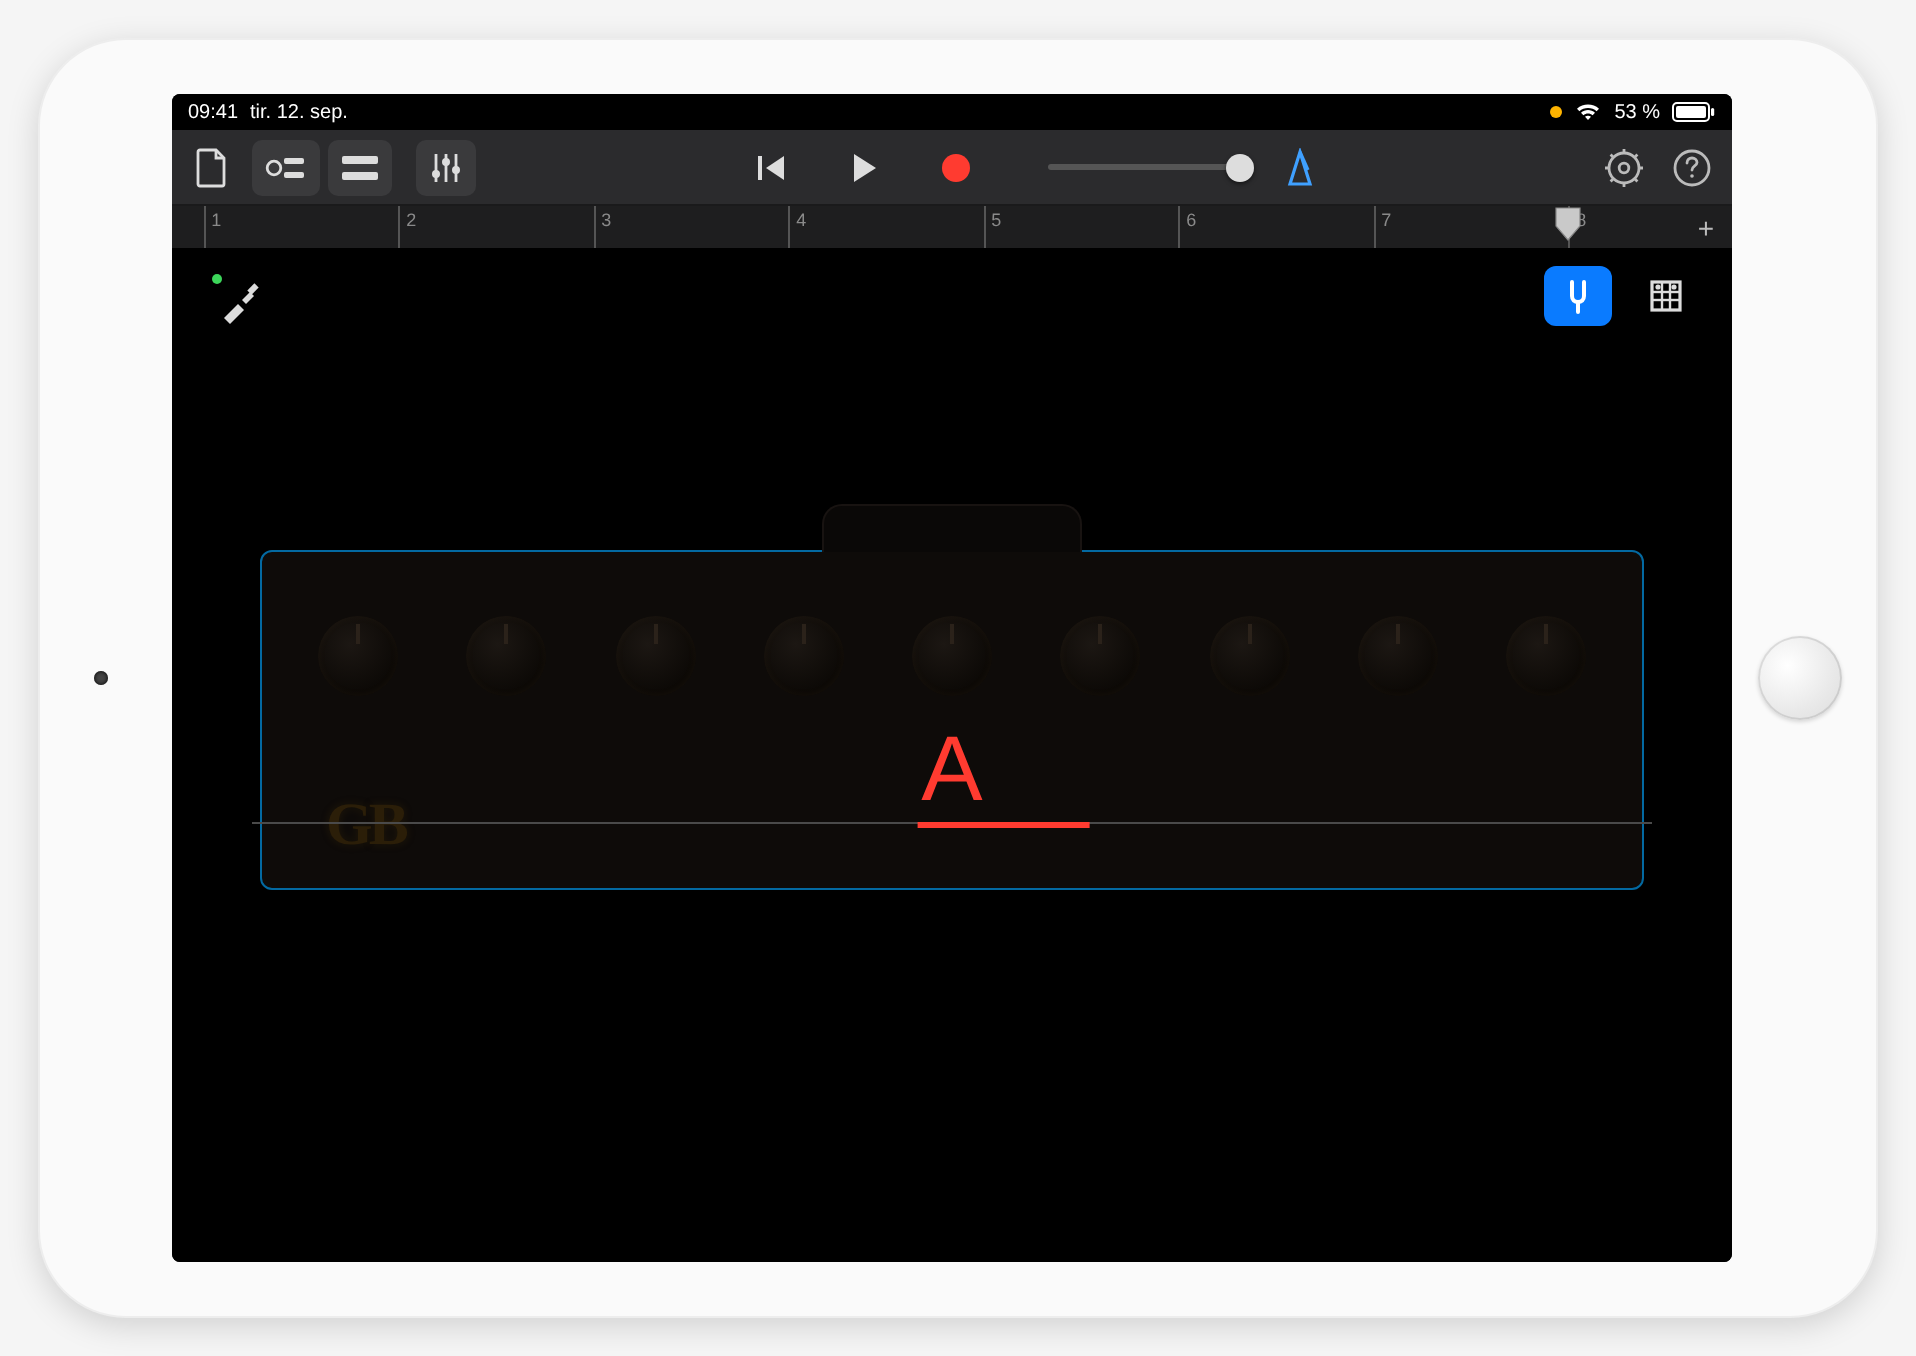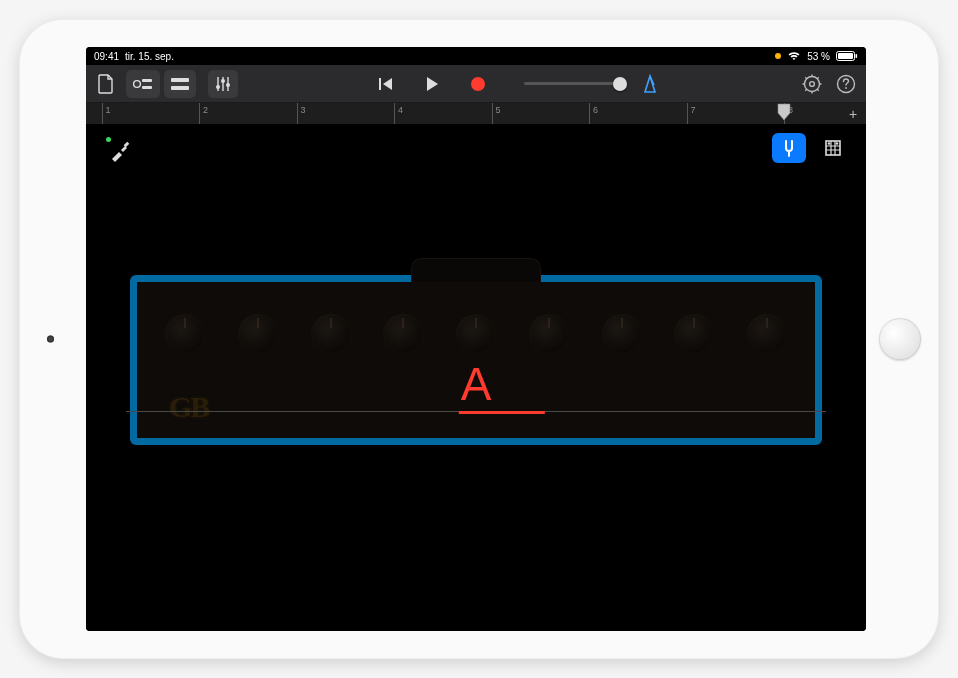--- a/index.html
+++ b/index.html
@@ -182,21 +182,21 @@
   }
   .view-btn.active { background:#0a7bff; color:#fff; }
   .view-btn:not(.active) { color:#dcdcdc; }
 
   
   .amp-bg {
     position:absolute;
     left:44px; right:44px;
     top:150px;
     height:170px;
-    border:7px solid #0369a1;
+    border:1px solid #0369a1;
     border-radius:6px;
     background:#0e0b09;
   }
   .amp-handle {
     position:absolute;
     top:-24px; left:50%;
     transform:translateX(-50%);
     width:130px; height:24px;
     border:1px solid #181311;
     border-bottom:none;
@@ -269,21 +269,21 @@
 
 <div class="ipad-frame">
   <div class="camera-dot"></div>
   <div class="home-button"></div>
 
   <div class="screen">
 
     <div class="status-bar">
       <div class="status-left">
         <span>09:41</span>
-        <span>tir. 15. sep.</span>
+        <span>tir. 12. sep.</span>
       </div>
       <div class="status-right">
         <span class="dot-yellow"></span>
         <svg width="14" height="10" viewBox="0 0 14 10">
           <path d="M7 9 L5.5 7.4 C6.3 6.7 7.7 6.7 8.5 7.4 Z M3.5 5.4 C5.4 3.6 8.6 3.6 10.5 5.4 L9.3 6.6 C8 5.4 6 5.4 4.7 6.6 Z M1.5 3.4 C4.5 0.6 9.5 0.6 12.5 3.4 L11.3 4.6 C9 2.4 5 2.4 2.7 4.6 Z" fill="#fff"></path>
         </svg>
         <span>53 %</span>
         <svg width="22" height="10" viewBox="0 0 22 10">
           <rect x="0.5" y="0.5" width="18" height="9" rx="2" fill="none" stroke="#fff" stroke-width="1"></rect>
           <rect x="2" y="2" width="15" height="6" rx="1" fill="#fff"></rect>

